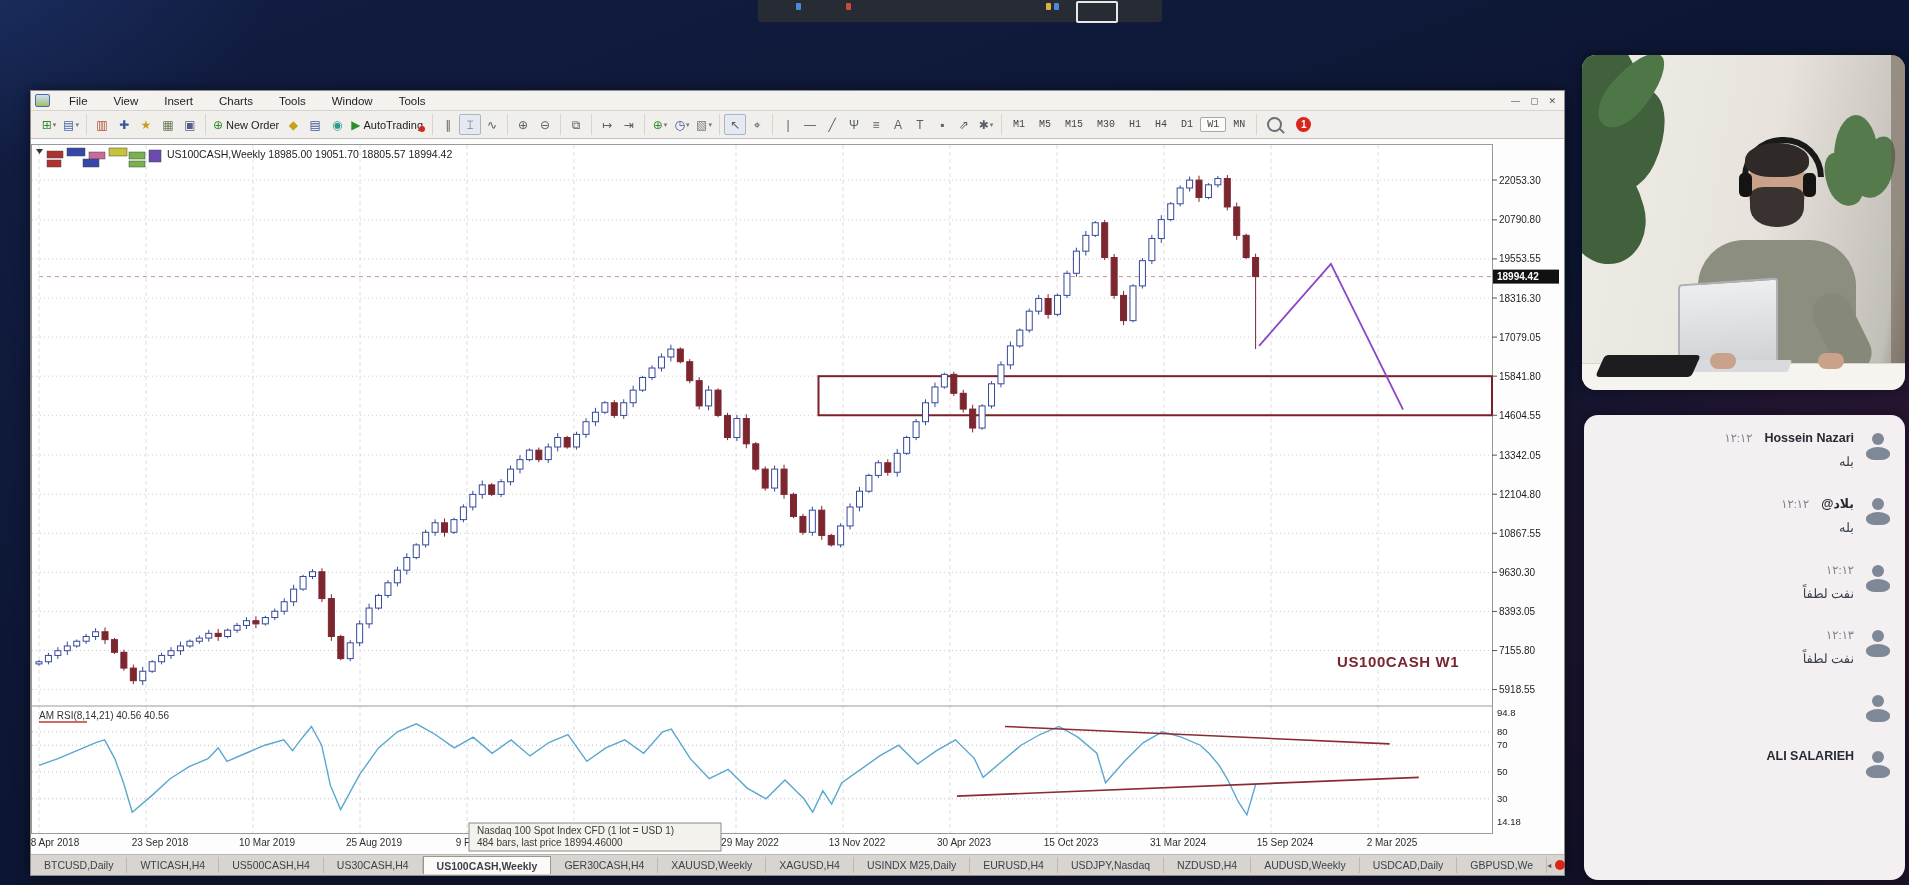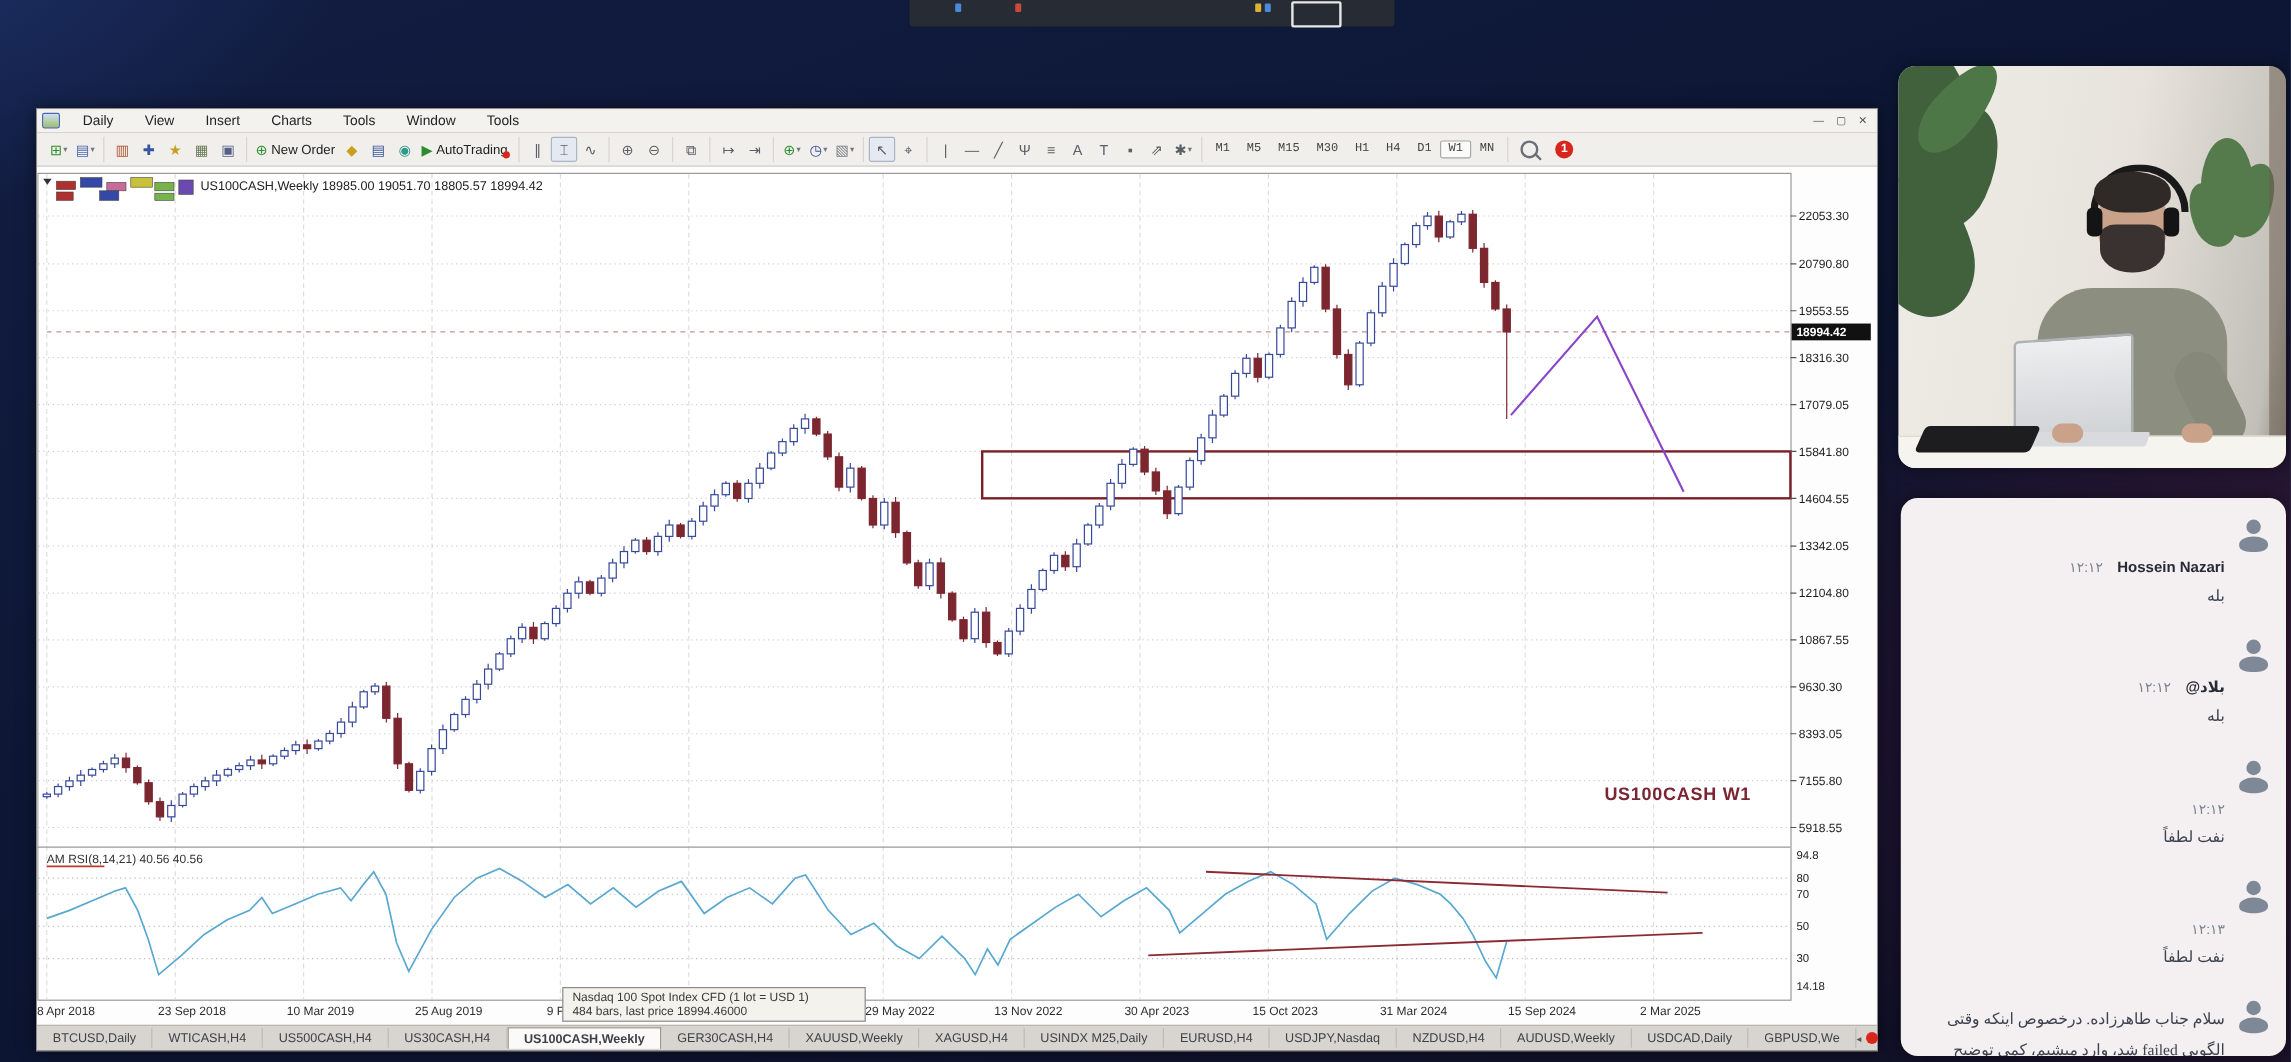--- a/index.html
+++ b/index.html
@@ -84,21 +84,21 @@
     background:#f4eff1;box-shadow:0 0 14px rgba(0,0,0,.45);padding:16px 12px 10px 14px;box-sizing:border-box;
     direction:rtl;overflow:hidden;}
   .msg{display:flex;gap:9px;margin-bottom:22px;}
   .avatar{flex:0 0 30px;width:30px;height:34px;position:relative;}
   .avatar::before{content:"";position:absolute;top:2px;left:9px;width:12px;height:12px;border-radius:50%;background:#7e8896;}
   .avatar::after{content:"";position:absolute;top:16px;left:3px;width:24px;height:13px;border-radius:50% 50% 40% 40%;background:#7e8896;}
   .msg-body{flex:1;min-width:0;}
   .msg-head{display:flex;align-items:baseline;gap:12px;flex-wrap:wrap;}
   .msg.stack .msg-head{flex-direction:column;gap:2px;}
   .msg-name{font-weight:bold;font-size:12.5px;color:#262b33;direction:ltr;}
-  .msg-time{font-size:11.5px;color:#7a828e;letter-spacing:2px;margin-top:35px;}
+  .msg-time{font-size:11.5px;color:#7a828e;letter-spacing:2px;}
   .msg.stack .msg-time{margin-right:58px;}
   .msg-text{font-size:13px;color:#3c4350;line-height:1.95;margin-top:4px;padding-left:6px;font-family:Liberation Serif, serif;}
 </style>
 </head>
 <body>
 
 <div class="stage">
 
   <div class="top-fragment">
     <span class="frag-dot" style="left:38px;background:#4a8ad8"></span>
@@ -106,21 +106,21 @@
     <span class="frag-dot" style="left:288px;background:#d8b23a"></span>
     <span class="frag-dot" style="left:296px;background:#4a8ad8"></span>
     <span class="frag-box"></span>
   </div>
 
 
   <div class="mt-window">
     <div class="menu-row">
       <span class="app-icon"></span>
       <nav id="menus" style="display:flex">
-          <span class="menu-item">Daily</span>
+          <span class="menu-item">File</span>
           <span class="menu-item">View</span>
           <span class="menu-item">Insert</span>
           <span class="menu-item">Charts</span>
           <span class="menu-item">Tools</span>
           <span class="menu-item">Window</span>
           <span class="menu-item">Tools</span>
         </nav>
       <div class="win-controls">
         <span>—</span>
         <span>▢</span>
@@ -748,21 +748,20 @@
         <div class="msg-body">
           <div class="msg-head">
             <span class="msg-time">۱۲:۱۳</span>
           </div>
           <div class="msg-text">نفت لطفاً</div>
         </div>
       </div>
       <div class="msg stack">
         <div class="avatar"></div>
         <div class="msg-body">
-          <div class="msg-text">سلام جناب طاهرزاده. درخصوص اینکه وقتی الگویی failed شد، وارد میشیم، کمی توضیح میدید؟ از کجا متوجه بشیم که شکست فیک بوده یا نه؟ در چه تایمی دنبال تریگر ورود باشیم؟ خیلی ممنون از شما</div>
         </div>
       </div>
       <div class="msg stack">
         <div class="avatar"></div>
         <div class="msg-body">
           <div class="msg-head">
             <span class="msg-name">ALI SALARIEH</span>
           </div>
         </div>
       </div>

